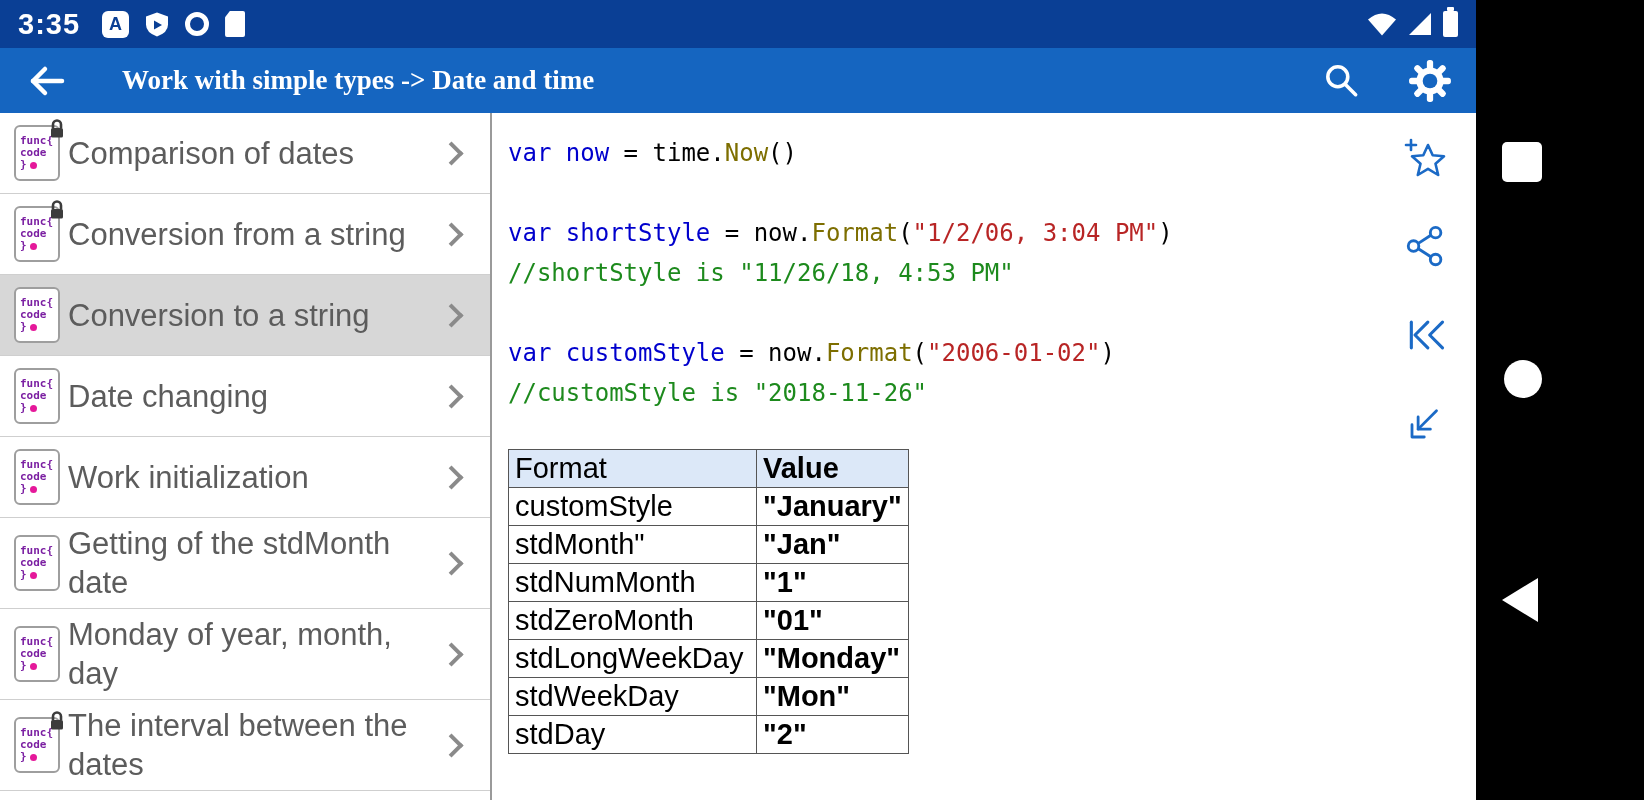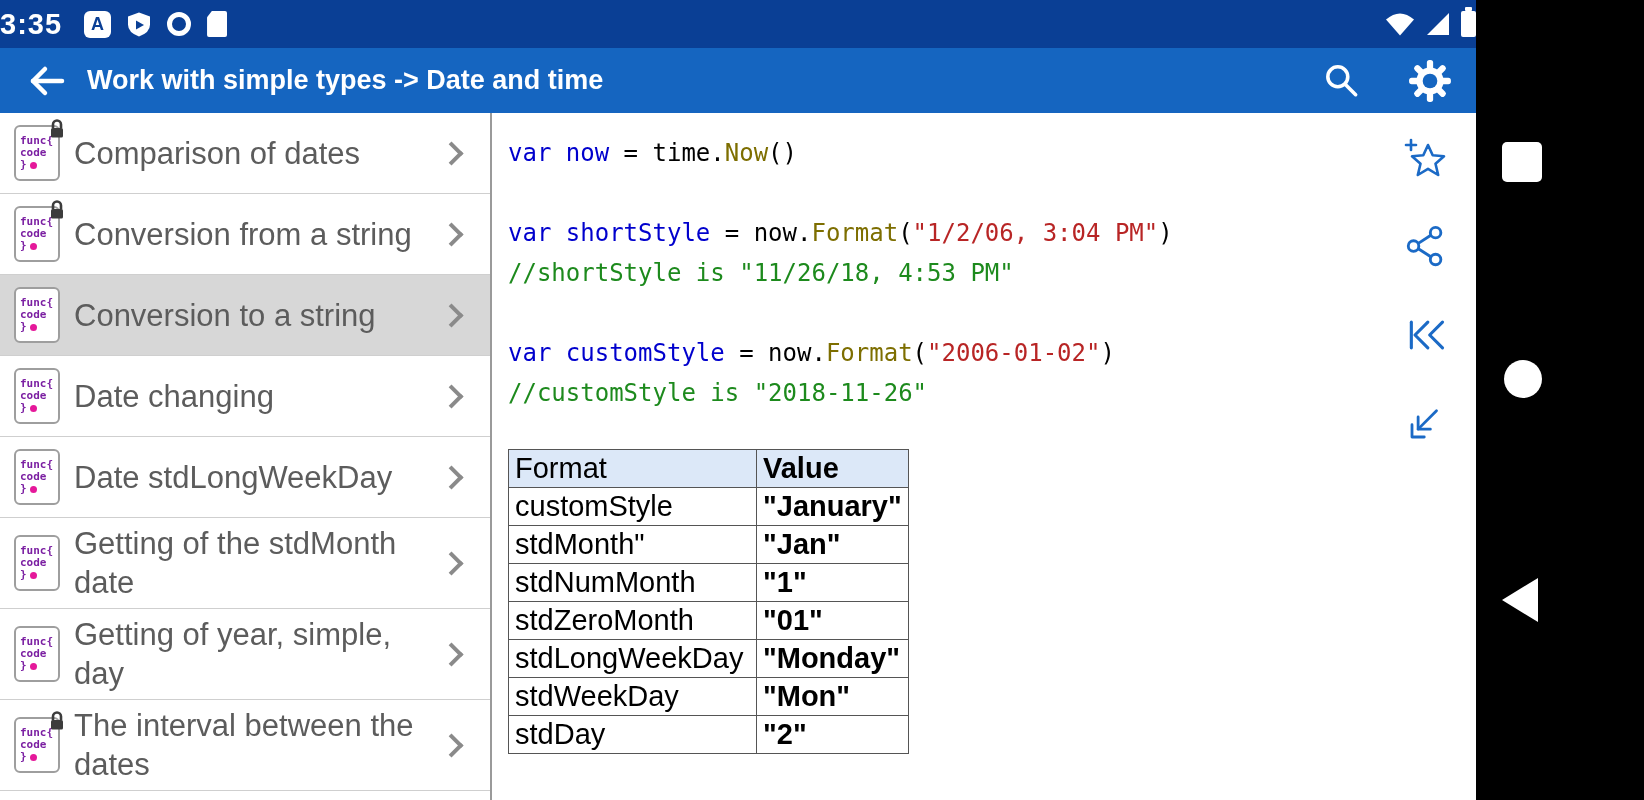--- a/index.html
+++ b/index.html
@@ -1,43 +1,43 @@
 <!DOCTYPE html>
 <html><head>
 <meta charset="utf-8">
 <style>
   * { margin:0; padding:0; box-sizing:border-box; }
   body { font-family:"Liberation Sans", sans-serif; background:#222; }
   .screen { width:1644px; height:800px; display:flex; overflow:hidden; background:#fff; }
   .main { width:1476px; display:flex; flex-direction:column; position:relative; }
 
   
-  .statusbar { height:48px; background:#0a3f95; color:#fff; display:flex; align-items:center; padding:0 0; flex:none; }
+  .statusbar { height:48px; background:#0a3f95; color:#fff; display:flex; align-items:center; padding:0 18px; flex:none; }
   .sb-time { font-size:29px; font-weight:bold; letter-spacing:1px; }
   .sb-left-icons { display:flex; align-items:center; gap:16px; margin-left:22px; }
   .sb-spacer { flex:1; }
   .sb-right-icons { display:flex; align-items:center; gap:10px; }
   .icon-translate { width:27px; height:27px; background:#fff; border-radius:6px; color:#0a3f95; font-weight:bold; font-size:18px; display:flex; align-items:center; justify-content:center; }
   .icon-ring { width:24px; height:24px; border:5px solid #fff; border-radius:50%; }
   .icon-sim { width:20px; height:26px; background:#fff; clip-path:polygon(0 24%, 24% 0, 100% 0, 100% 100%, 0 100%); border-radius:2px; }
   .battery { width:15px; height:26px; background:#fff; border-radius:2px; position:relative; }
   .battery::before { content:""; position:absolute; top:-4px; left:4px; width:7px; height:4px; background:#fff; border-radius:1px; }
 
   
   .appbar { height:65px; background:#1565c0; color:#fff; display:flex; align-items:center; padding:0 18px; flex:none; }
-  .ab-title { font-size:27px; font-weight:bold; margin-left:13px; flex:1; white-space:nowrap; }
+  .ab-title { font-size:27px; font-weight:bold; margin-left:48px; flex:1; white-space:nowrap;font-family:Liberation Serif, serif; }
   .ab-icon { display:flex; align-items:center; justify-content:center; width:56px; height:56px; cursor:pointer; }
   .ab-icon + .ab-icon { margin-left:32px; }
 
   
   .body { flex:1; display:flex; overflow:hidden; background:#fff; }
 
   
   .sidebar { width:492px; flex:none; border-right:2px solid #9a9a9a; overflow:hidden; background:#fff; }
-  .sb-item { min-height:81px; display:flex; align-items:center; padding:6px 20px 6px 14px; border-bottom:1px solid #cfcfcf; background:#fff; cursor:pointer;gap:6px; }
+  .sb-item { min-height:81px; display:flex; align-items:center; padding:6px 20px 6px 14px; border-bottom:1px solid #cfcfcf; background:#fff; cursor:pointer; }
   .sb-item.selected { background:#d7d7d7; }
   .func-icon { width:46px; height:56px; flex:none; background:#fff; border:2px solid #9e9e9e; border-radius:6px; position:relative; display:flex; flex-direction:column; justify-content:center; padding-left:4px; }
   .fi-line { font-family:"DejaVu Sans Mono", monospace; font-size:11px; font-weight:bold; color:#7b1fa2; line-height:12px; display:flex; align-items:center; }
   .fi-dot { width:7px; height:7px; border-radius:50%; background:#e5189a; margin-left:3px; display:inline-block; }
   .lock { position:absolute; top:-8px; right:-7px; display:none; }
   .lock.show { display:block; }
   .sb-label { flex:1; margin-left:8px; font-size:31px; line-height:39px; color:#5c5c5c; }
   .chev { width:17px; height:17px; border-top:4px solid #8a8a8a; border-right:4px solid #8a8a8a; transform:rotate(45deg); flex:none; margin-right:10px; }
 
   
@@ -196,21 +196,21 @@
           <div class="sb-item">
             <span class="func-icon">
               <span class="fi-line">func{</span>
               <span class="fi-line">code</span>
               <span class="fi-line">
                 <span>}</span>
                 <span class="fi-dot"></span>
               </span>
 
             </span>
-            <span class="sb-label">Date stdLongWeekDay</span>
+            <span class="sb-label">Work initialization</span>
             <span class="chev"></span>
           </div>
 
           <div class="sb-item">
             <span class="func-icon">
               <span class="fi-line">func{</span>
               <span class="fi-line">code</span>
               <span class="fi-line">
                 <span>}</span>
                 <span class="fi-dot"></span>
@@ -224,21 +224,21 @@
           <div class="sb-item">
             <span class="func-icon">
               <span class="fi-line">func{</span>
               <span class="fi-line">code</span>
               <span class="fi-line">
                 <span>}</span>
                 <span class="fi-dot"></span>
               </span>
 
             </span>
-            <span class="sb-label">Getting of year, simple, day</span>
+            <span class="sb-label">Monday of year, month, day</span>
             <span class="chev"></span>
           </div>
 
           <div class="sb-item">
             <span class="func-icon">
               <span class="fi-line">func{</span>
               <span class="fi-line">code</span>
               <span class="fi-line">
                 <span>}</span>
                 <span class="fi-dot"></span>

